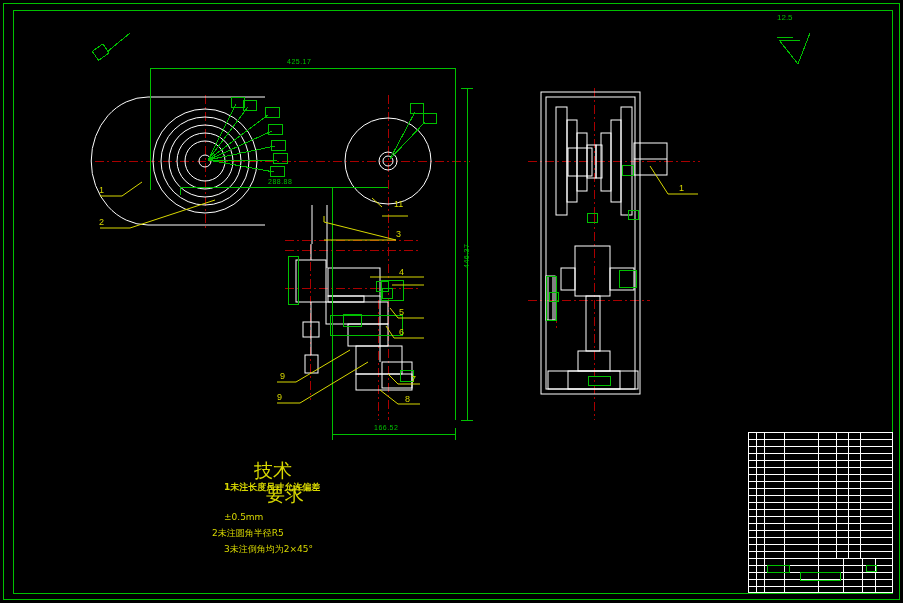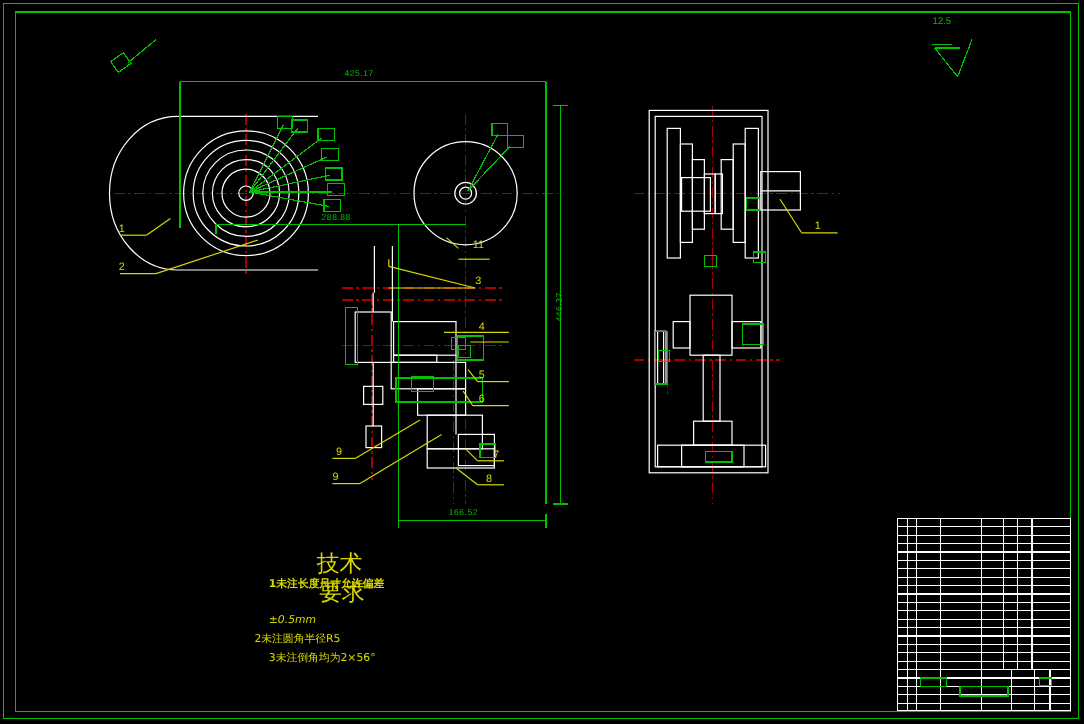--- a/index.html
+++ b/index.html
@@ -324,21 +324,21 @@
   <div class="txt balloon-txt" style="left:399px; top:328px;">6</div>
   <div class="txt balloon-txt" style="left:411px; top:375px;">7</div>
   <div class="txt balloon-txt" style="left:405px; top:395px;">8</div>
   <div class="txt balloon-txt" style="left:280px; top:372px;">9</div>
   <div class="txt balloon-txt" style="left:277px; top:393px;">9</div>
   <div class="txt balloon-txt" style="left:394px; top:200px;">11</div>
   <div class="txt balloon-txt" style="left:679px; top:184px;">1</div>
 
   <div class="txt rough-txt" style="left:777px; top:14px;">12.5</div>
 
-  <div class="txt note-head" style="left:264px; top:461px;">技术</div>
+  <div class="txt note-head" style="left:254px; top:461px;">技术</div>
   <div class="txt note-head" style="left:266px; top:485px;">要求</div>
 
   <div class="txt note-line" style="left:224px; top:483px;font-weight:bold;">1未注长度尺寸允许偏差</div>
-  <div class="txt note-line" style="left:224px; top:513px;font-style:italic;">±0.5mm</div>
+  <div class="txt note-line" style="left:224px; top:513px;">±0.5mm</div>
   <div class="txt note-line" style="left:212px; top:529px;">2未注圆角半径R5</div>
-  <div class="txt note-line" style="left:224px; top:545px;">3未注倒角均为2×56°</div>
+  <div class="txt note-line" style="left:224px; top:545px;">3未注倒角均为2×45°</div>
 
 </div>
 
 </body></html>

